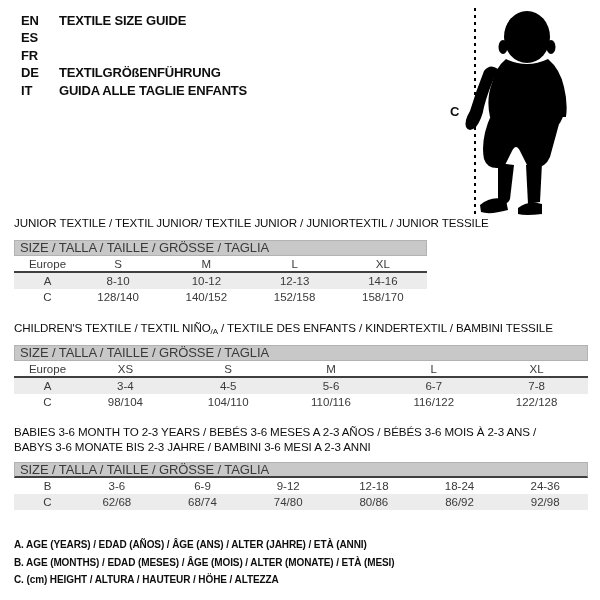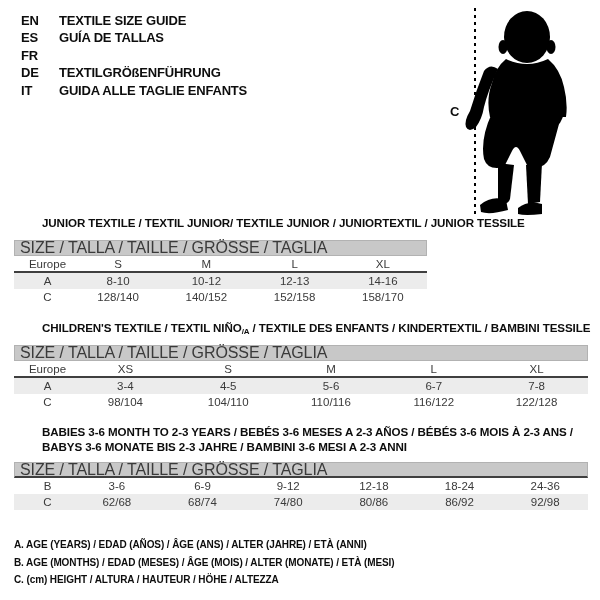--- a/index.html
+++ b/index.html
@@ -14,39 +14,39 @@
 
   
   .lang-block { position:absolute; top:12px; left:21px; }
   .lang-row { display:flex; line-height:17.4px; font-size:13px; font-weight:bold; letter-spacing:-0.2px; color:#0d0d0d;align-items:flex-end; }
   .lang-code { width:38px; }
 
   
   .figure { position:absolute; top:3px; left:448px; width:148px; height:214px; }
 
   
-  .sec-title { position:absolute; left:14px; font-size:11.6px; font-weight:bold; letter-spacing:-0.1px; color:#0d0d0d; white-space:nowrap;margin-left:28px; }
+  .sec-title { position:absolute; left:14px; font-size:11.6px; font-weight:normal; letter-spacing:-0.1px; color:#0d0d0d; white-space:nowrap; }
   .sec-title .sub { font-size:8px; vertical-align:-2px; }
   .title-line { display:block; }
   .sec1-title { top:216px; }
   .sec2-title { top:321px; }
   .sec3-title { top:424px; line-height:15px; white-space:normal; width:574px; }
 
   .size-table { position:absolute; left:14px; }
   .table1 { top:240px; width:413px; }
   .table2 { top:345px; width:574px; }
   .table3 { top:462px; width:574px; }
 
   .size-bar {
     background:#c8c8c8;
     border:1px solid #b2b2b2;
     height:16px;
     line-height:14px;
     padding-left:5px;
-    font-size:16px;
+    font-size:13px;
     color:#3a3a3a;
     letter-spacing:-0.1px;
   }
   .bar-divided { border-bottom:2px solid #3f3f3f; }
 
   .t-row { display:flex; align-items:center; font-size:11.5px; color:#3a3a3a; height:16px; }
   .head-row { height:17px; border-bottom:2px solid #3f3f3f; }
   .stripe { background:#ececec; }
   .cell-label { width:60px; padding-left:7px; text-align:center; }
   .cell { flex:1; text-align:center; }
@@ -58,21 +58,20 @@
 </head>
 <body>
 
 <div class="lang-block">
   <div class="lang-row">
     <span class="lang-code">EN</span>
     <span class="lang-label">TEXTILE SIZE GUIDE</span>
   </div>
   <div class="lang-row">
     <span class="lang-code">ES</span>
-    <span class="lang-label">GUÍA DE TALLAS</span>
   </div>
   <div class="lang-row">
     <span class="lang-code">FR</span>
   </div>
   <div class="lang-row">
     <span class="lang-code">DE</span>
     <span class="lang-label">TEXTILGRÖßENFÜHRUNG</span>
   </div>
   <div class="lang-row">
     <span class="lang-code">IT</span>

